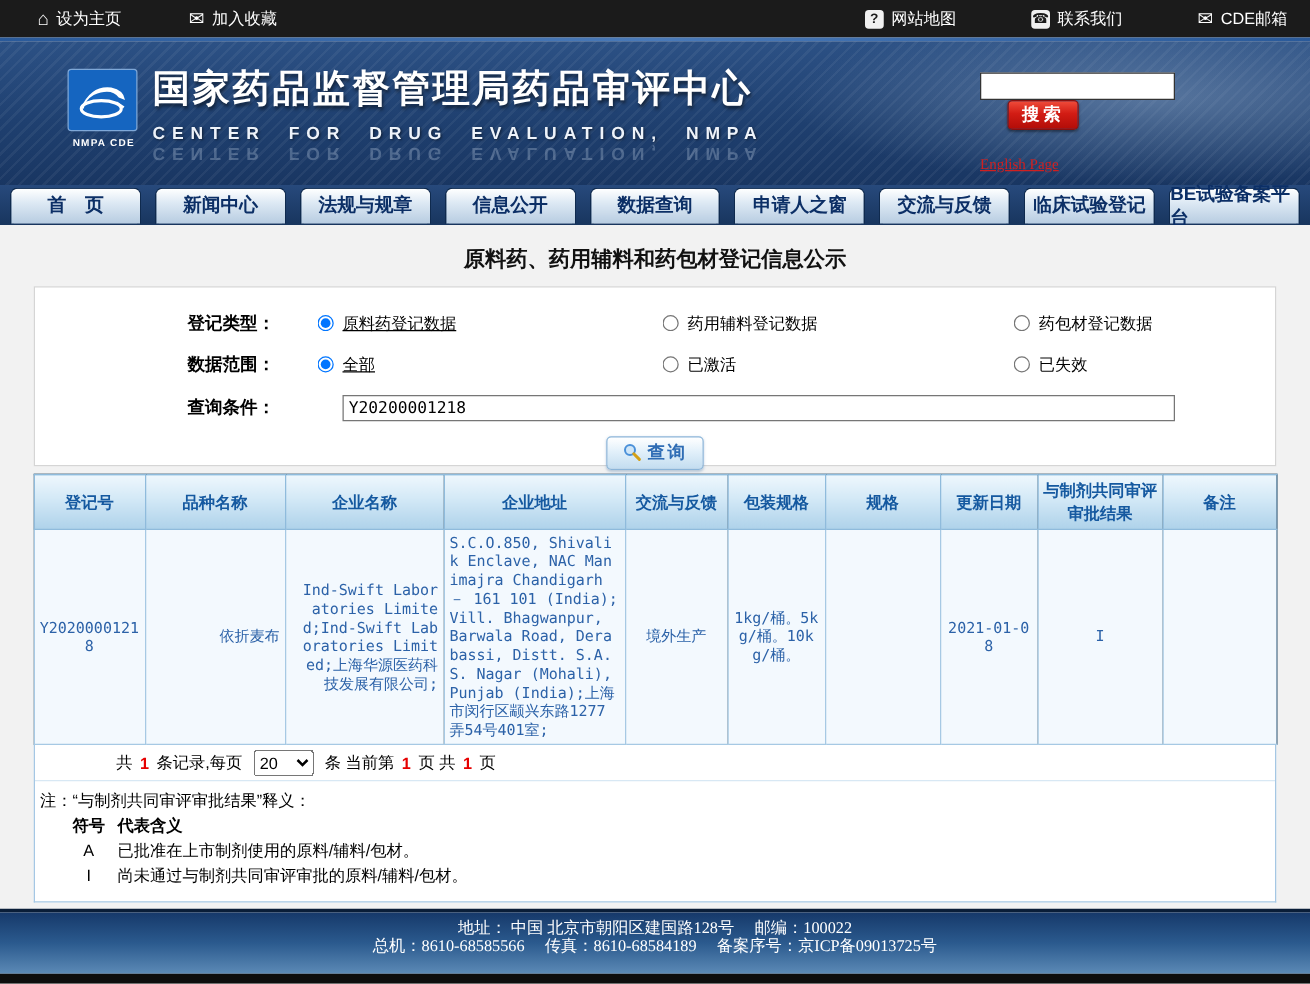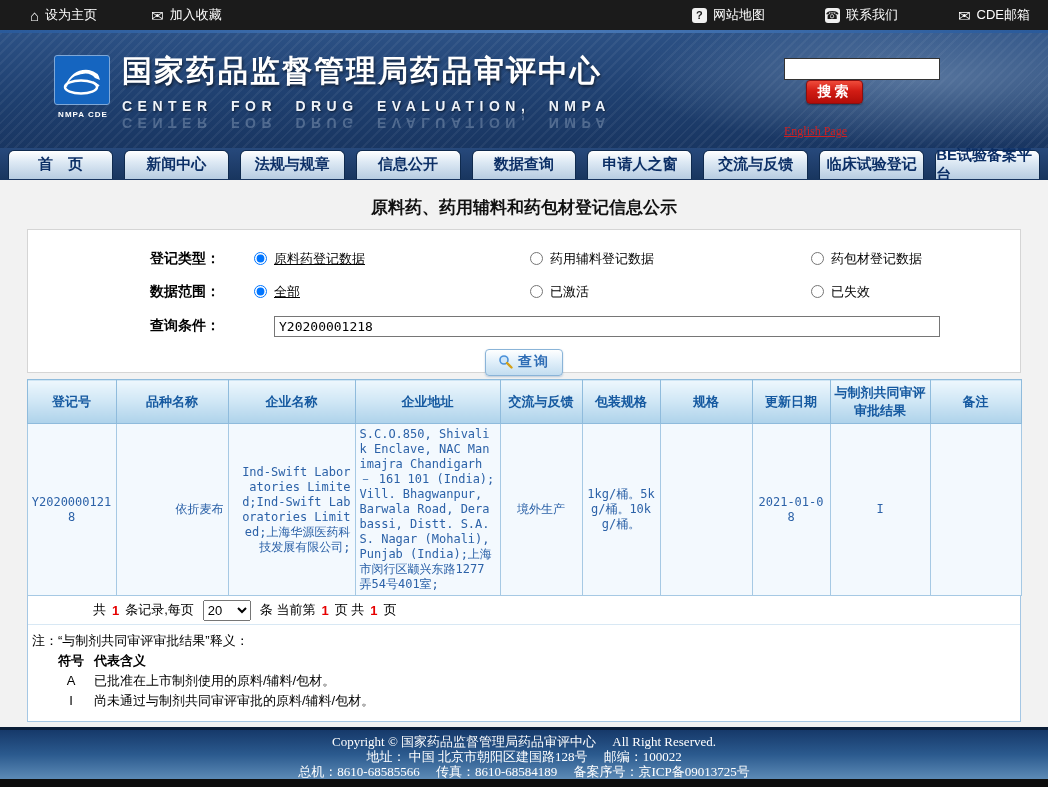--- a/index.html
+++ b/index.html
@@ -275,19 +275,18 @@
         <div class="note-item">
           <span class="sym">I</span>
           <span>尚未通过与制剂共同审评审批的原料/辅料/包材。</span>
         </div>
       </div>
     </div>
   </div>
 
   <div class="footer-topline"></div>
   <div class="footer-bar">
-    <div>Copyright © 国家药品监督管理局药品审评中心　 All Right Reserved.</div>
     <div>地址： 中国 北京市朝阳区建国路128号　 邮编：100022</div>
     <div>总机：8610-68585566　 传真：8610-68584189　 备案序号：京ICP备09013725号</div>
   </div>
   <div class="footer-black"></div>
 
 </div>
 
 </body></html>

